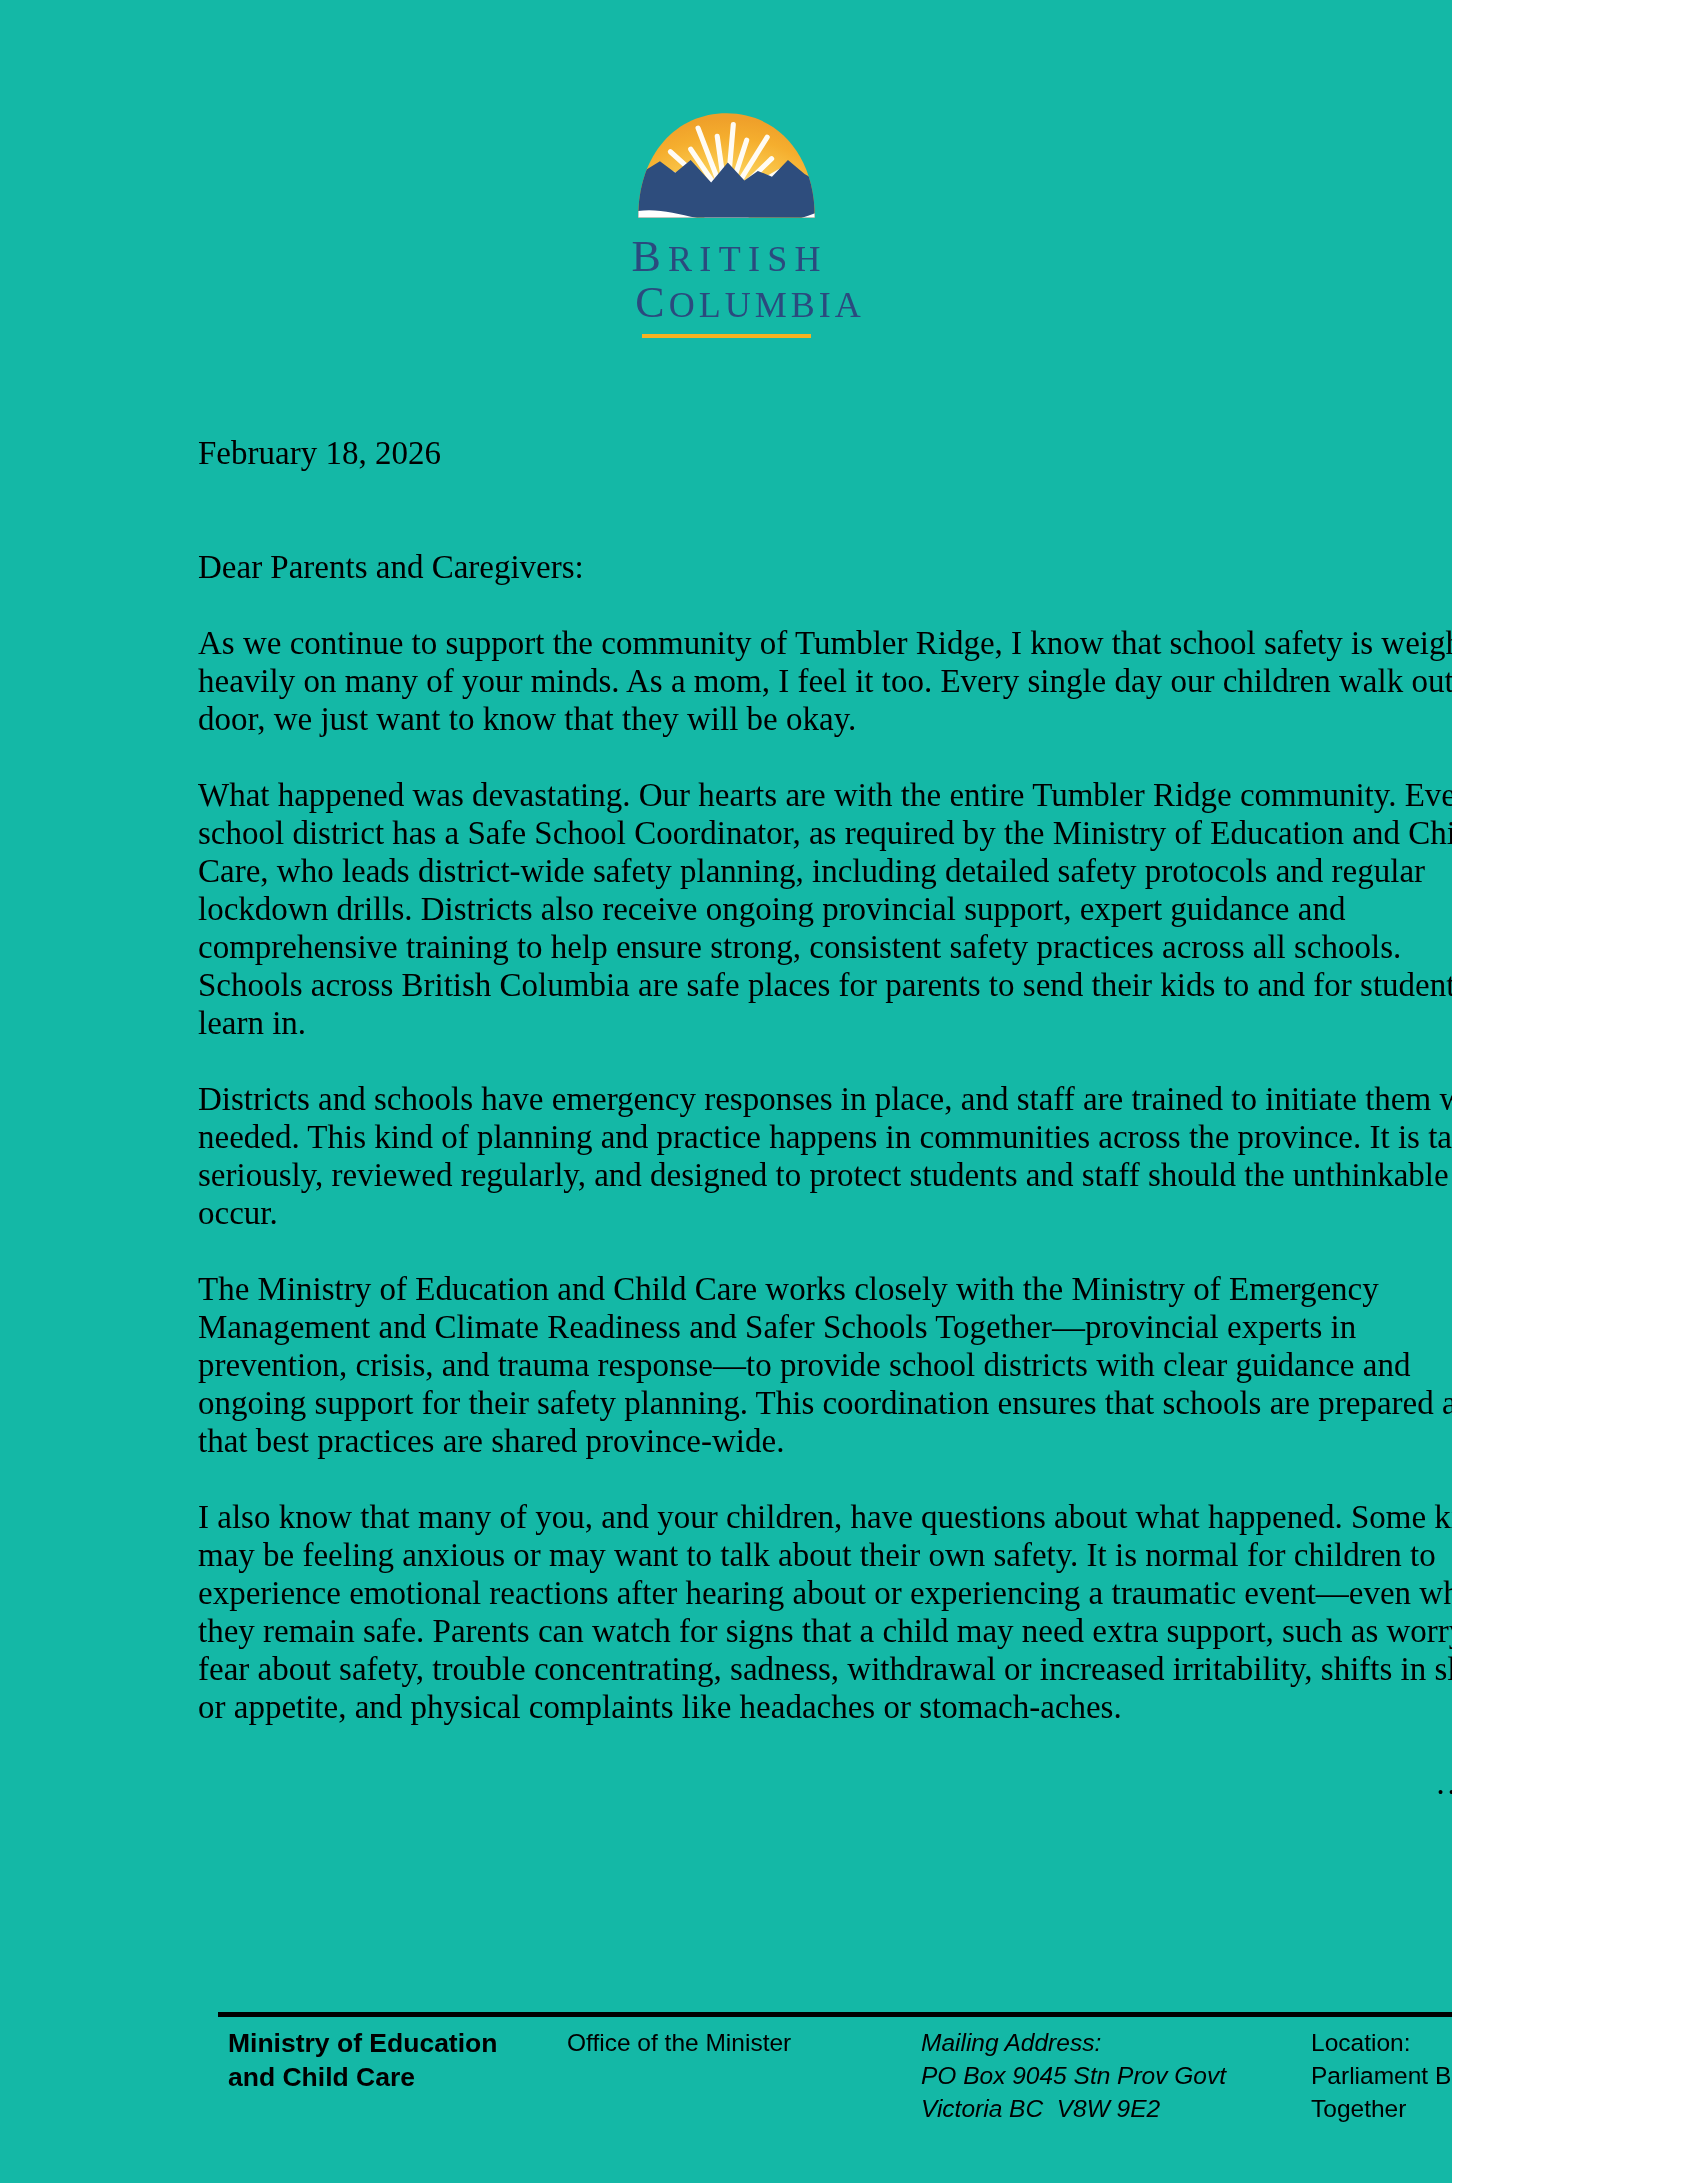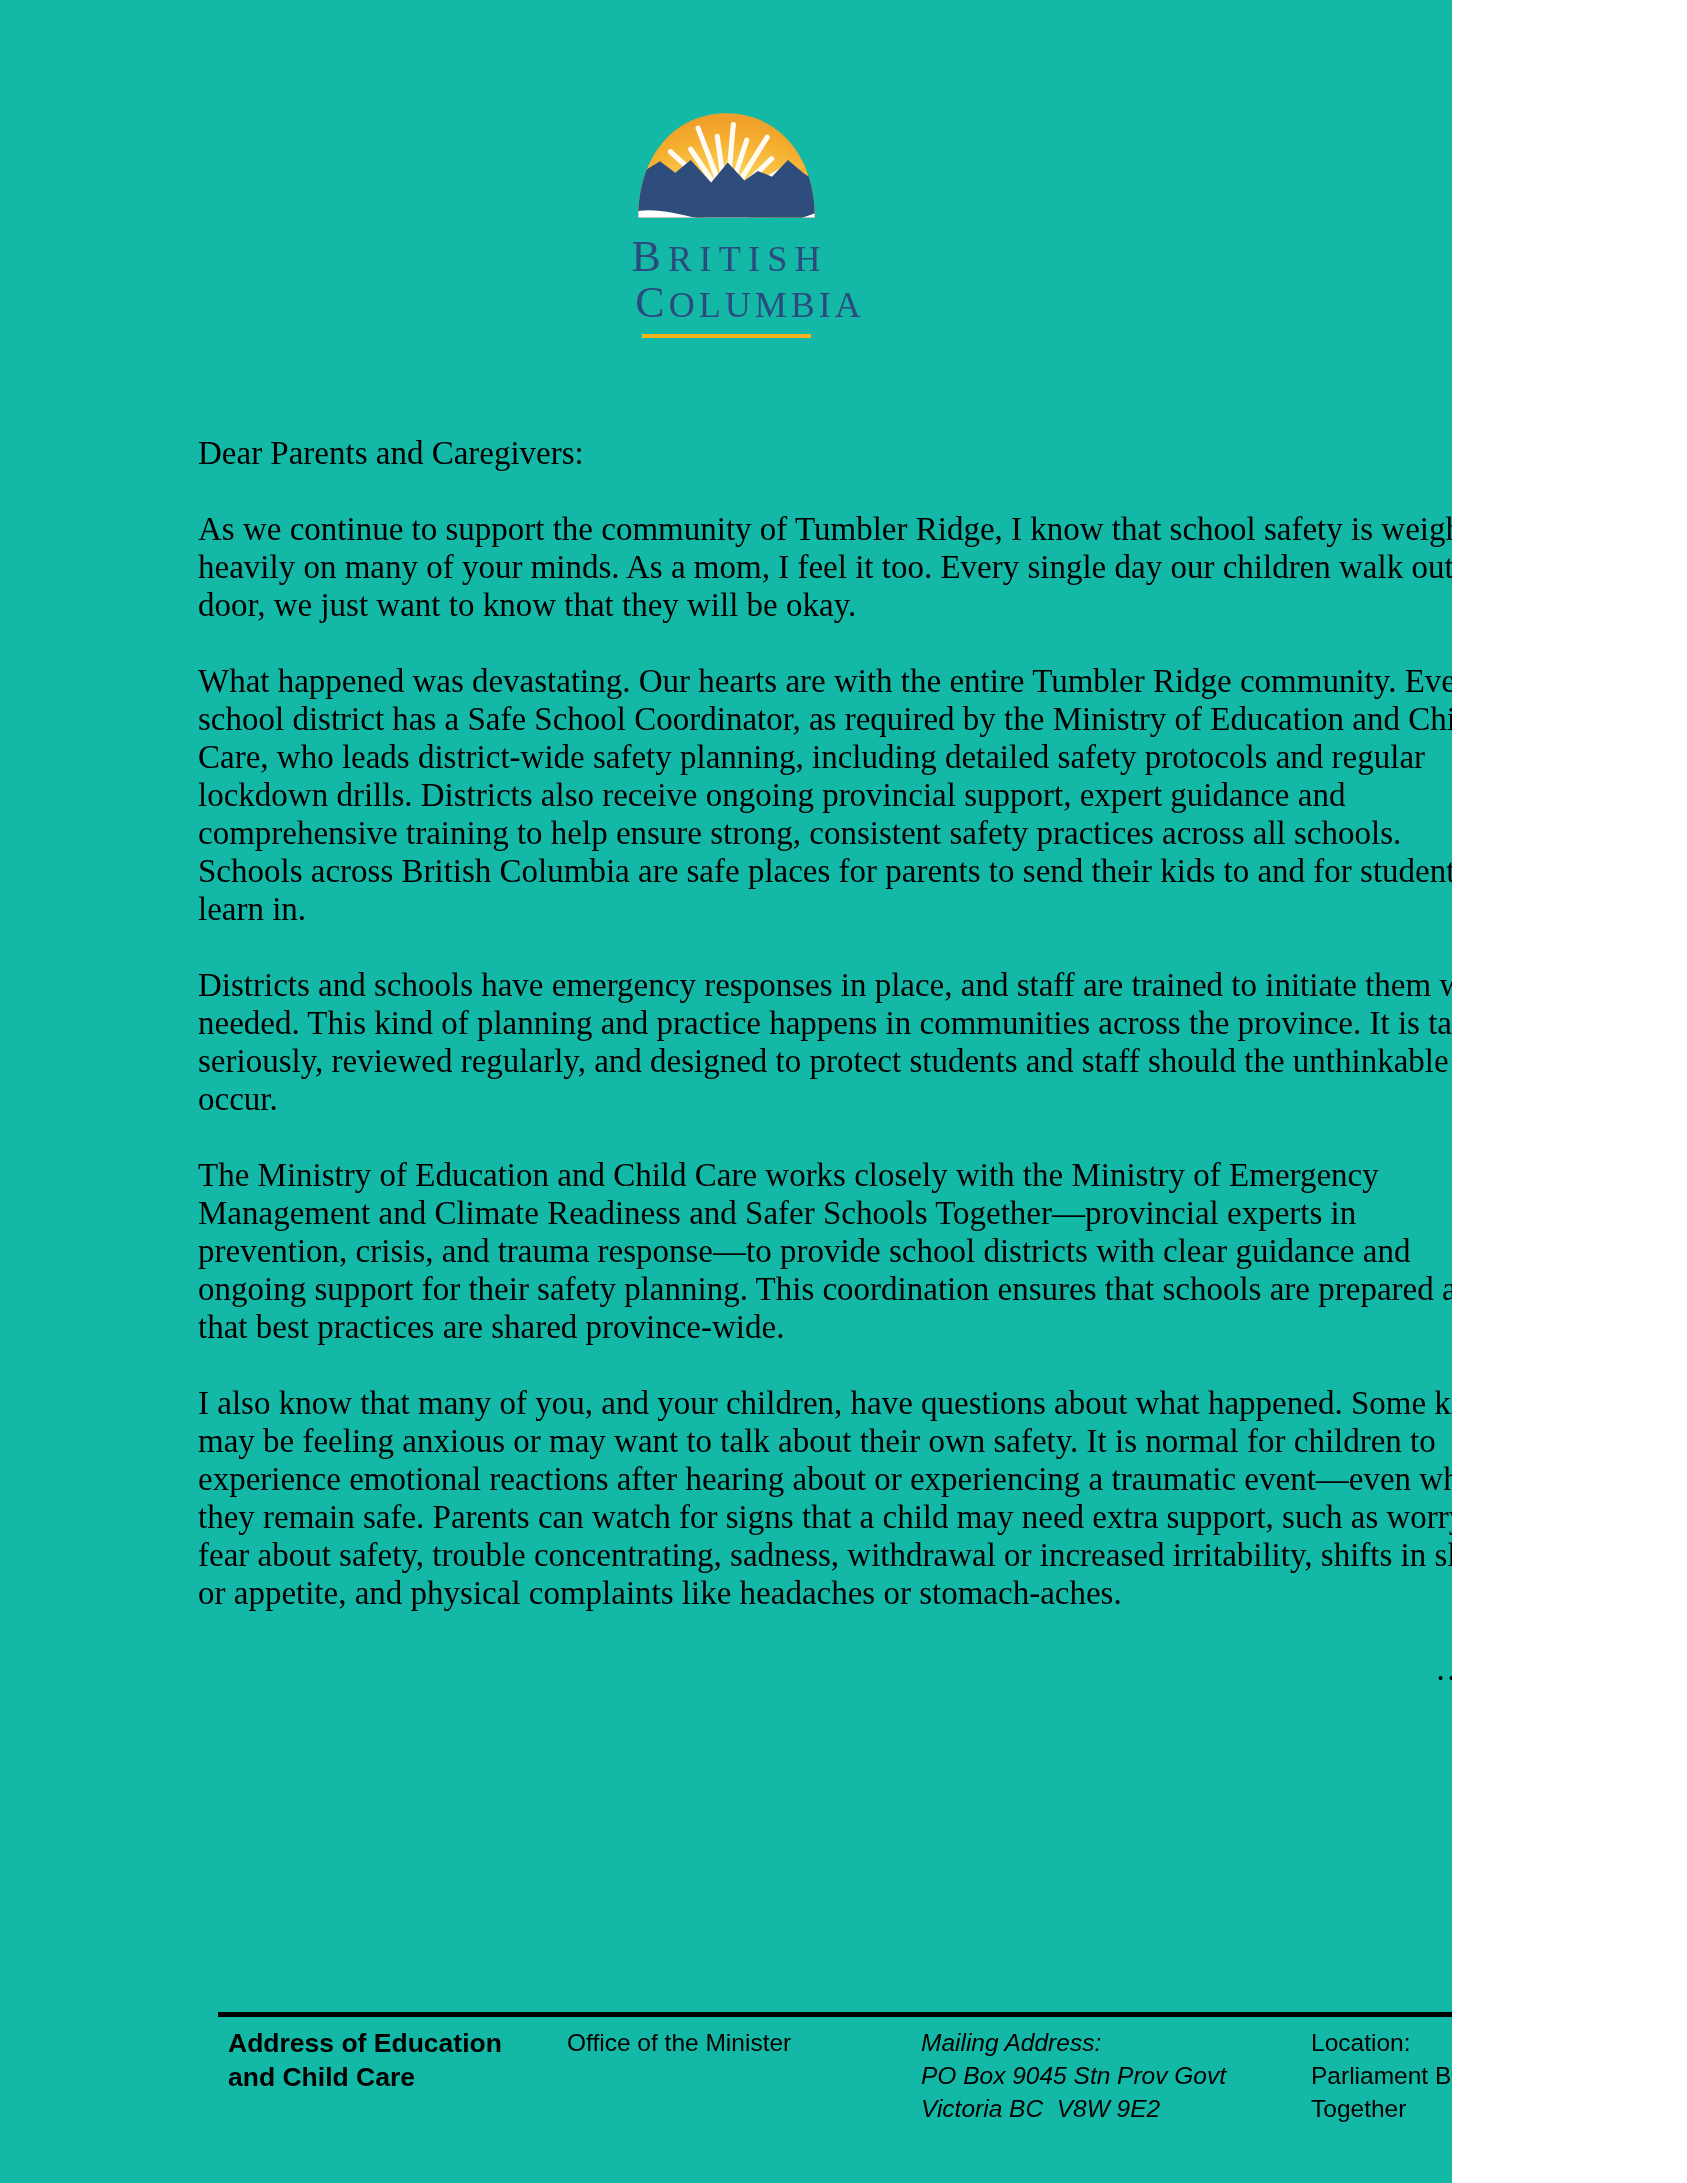--- a/index.html
+++ b/index.html
@@ -140,35 +140,36 @@
     </svg>
 
     <div class="logo-text">
       <span class="logo-line1">BRITISH</span>
       <span class="logo-line2">COLUMBIA</span>
     </div>
     <div class="logo-underline"></div>
   </div>
 
   <div class="letter-body">
+    <div class="date-line">February 18, 2026</div>
     <div class="salutation">Dear Parents and Caregivers:</div>
 
     <p>As we continue to support the community of Tumbler Ridge, I know that school safety is weighing heavily on many of your minds. As a mom, I feel it too. Every single day our children walk out the door, we just want to know that they will be okay.</p>
     <p>What happened was devastating. Our hearts are with the entire Tumbler Ridge community. Every school district has a Safe School Coordinator, as required by the Ministry of Education and Child Care, who leads district-wide safety planning, including detailed safety protocols and regular lockdown drills. Districts also receive ongoing provincial support, expert guidance and comprehensive training to help ensure strong, consistent safety practices across all schools. Schools across British Columbia are safe places for parents to send their kids to and for students to learn in.</p>
     <p>Districts and schools have emergency responses in place, and staff are trained to initiate them when needed. This kind of planning and practice happens in communities across the province. It is taken seriously, reviewed regularly, and designed to protect students and staff should the unthinkable occur.</p>
     <p>The Ministry of Education and Child Care works closely with the Ministry of Emergency Management and Climate Readiness and Safer Schools Together—provincial experts in prevention, crisis, and trauma response—to provide school districts with clear guidance and ongoing support for their safety planning. This coordination ensures that schools are prepared and that best practices are shared province-wide.</p>
     <p>I also know that many of you, and your children, have questions about what happened. Some kids may be feeling anxious or may want to talk about their own safety. It is normal for children to experience emotional reactions after hearing about or experiencing a traumatic event—even when they remain safe. Parents can watch for signs that a child may need extra support, such as worry or fear about safety, trouble concentrating, sadness, withdrawal or increased irritability, shifts in sleep or appetite, and physical complaints like headaches or stomach-aches.</p>
 
     <div class="page-marker">…/2</div>
   </div>
 
   <div class="footer-rule"></div>
   <div class="footer">
     <div class="col col-ministry">
-      <div>Address of Education</div>
+      <div>Ministry of Education</div>
       <div>and Child Care</div>
     </div>
     <div class="col col-office">
       <div>Office of the Minister</div>
     </div>
     <div class="col col-mailing">
       <div>Mailing Address:</div>
       <div>PO Box 9045 Stn Prov Govt</div>
       <div class="pre">Victoria BC  V8W 9E2</div>
     </div>

